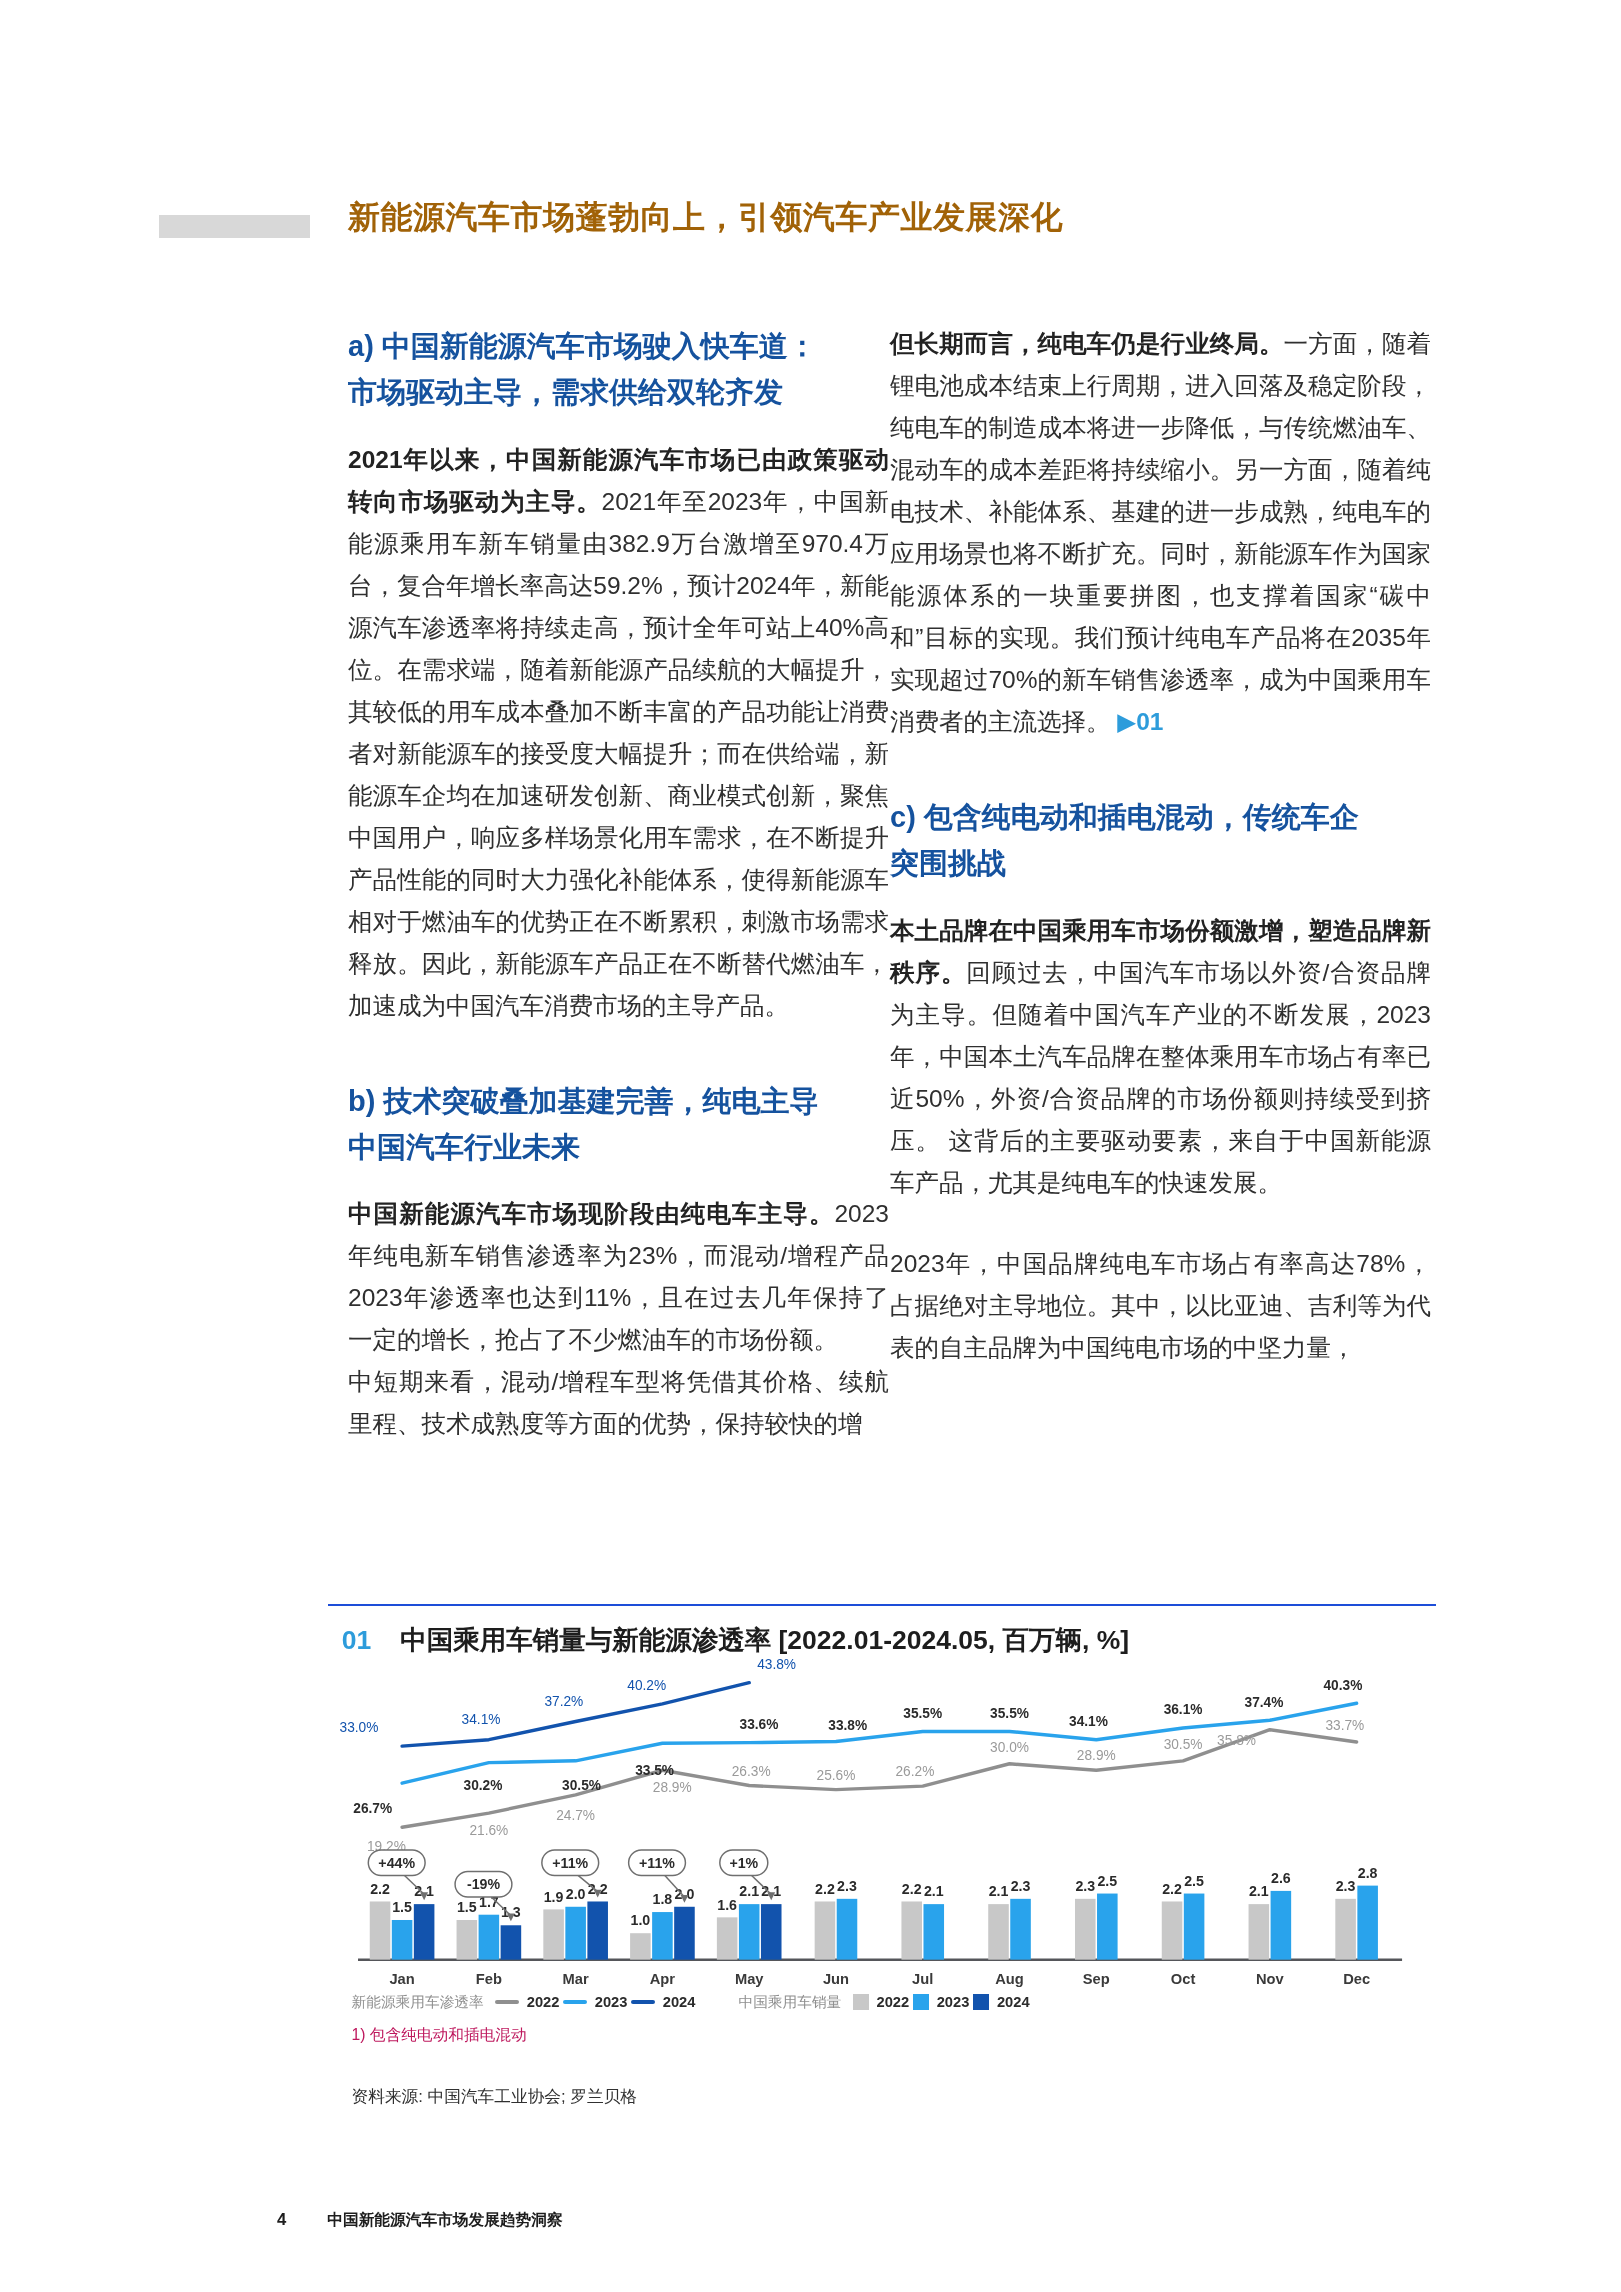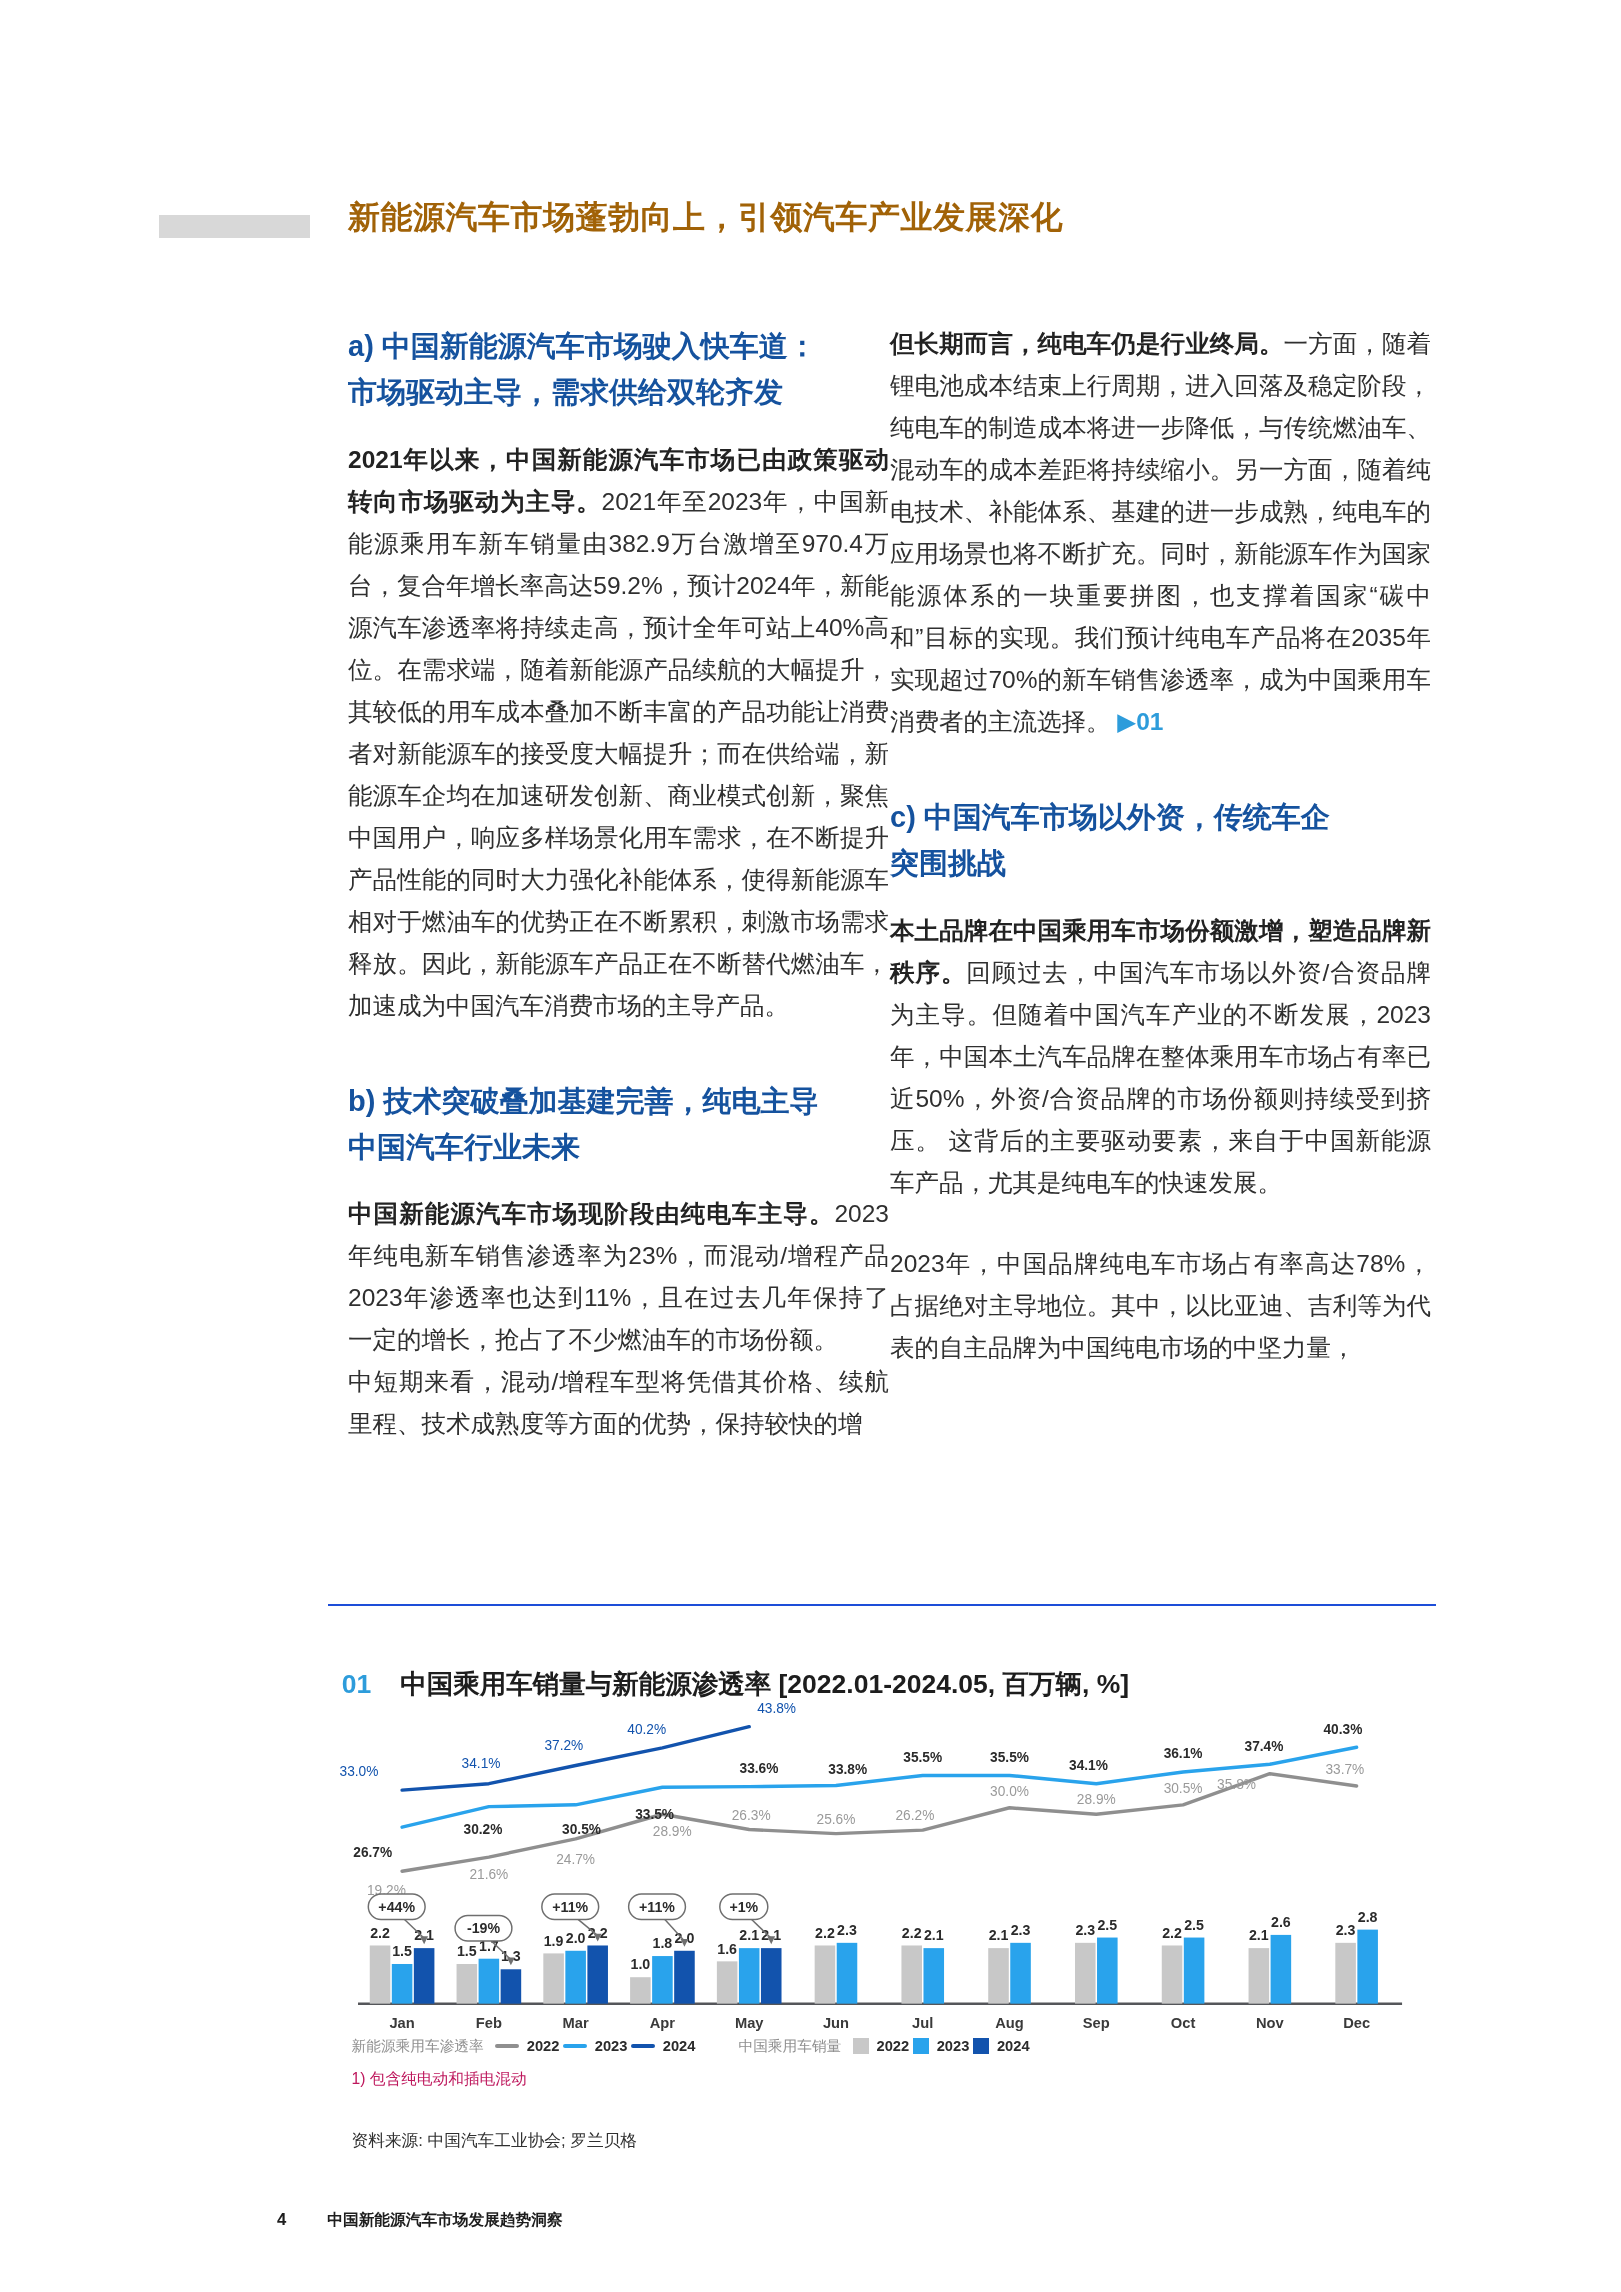--- a/index.html
+++ b/index.html
@@ -15,21 +15,21 @@
   .col p { margin:0 0 39px 0; }
   .col p.tight { margin:0; }
   .sec-heading { color:#15529E; font-weight:700; font-size:29px; line-height:46px; margin:0 0 23.5px 0; text-align:left; }
   .sec-heading.not-first { margin-top:51px; }
   .lead { font-weight:700; color:#222; }
   .ref-01 { color:#2D9CDB; font-weight:700; white-space:nowrap; }
 
   .chart-block { position:absolute; left:328px; top:1604px; width:1108px; border-top:2px solid #1d4ed8; }
   .chart-title-row { display:flex; align-items:baseline; gap:29px; margin:15.7px 0 0 13.7px; }
   .chart-index { color:#2D9CDB; font-size:26.5px; font-weight:700; }
-  .chart-title { color:#1d1d1d; font-size:26.5px; font-weight:700;margin-top:44px; }
+  .chart-title { color:#1d1d1d; font-size:26.5px; font-weight:700; }
   .chart-svg-wrap { margin-top:0px; }
   svg { display:block; font-family:inherit; }
 
   .legend-row { display:flex; align-items:center; gap:4px; margin:2px 0 0 23.5px; font-size:14.7px; }
   .legend-cat { color:#8F8F8F; margin-right:7.8px; }
   .legend-cat.second { margin-left:39px; }
   .legend-item { display:flex; align-items:center; gap:7.8px; font-weight:700; color:#2b2b2b; }
   .sw-line { width:23.5px; height:3.9px; border-radius:2px; }
   .sw-box { width:15.7px; height:15.7px; }
 
@@ -60,21 +60,21 @@
       <span>中国汽车行业未来</span>
     </div>
     <p class="tight"><span class="lead">中国新能源汽车市场现阶段由纯电车主导。</span><span>2023年纯电新车销售渗透率为23%，而混动/增程产品2023年渗透率也达到11%，且在过去几年保持了一定的增长，抢占了不少燃油车的市场份额。</span></p>
     <p class="tight">中短期来看，混动/增程车型将凭借其价格、续航里程、技术成熟度等方面的优势，保持较快的增</p>
   </div>
 
   <div class="col col-right">
     <p><span class="lead">但长期而言，纯电车仍是行业终局。</span><span>一方面，随着锂电池成本结束上行周期，进入回落及稳定阶段，纯电车的制造成本将进一步降低，与传统燃油车、混动车的成本差距将持续缩小。另一方面，随着纯电技术、补能体系、基建的进一步成熟，纯电车的应用场景也将不断扩充。同时，新能源车作为国家能源体系的一块重要拼图，也支撑着国家“碳中和”目标的实现。我们预计纯电车产品将在2035年实现超过70%的新车销售渗透率，成为中国乘用车消费者的主流选择。</span> <span class="ref-01">▶01</span></p>
 
     <div class="sec-heading not-first">
-      <span>c) 中国汽车市场以外资，传统车企</span><br>
+      <span>c) 包含纯电动和插电混动，传统车企</span><br>
       <span>突围挑战</span>
     </div>
     <p><span class="lead">本土品牌在中国乘用车市场份额激增，塑造品牌新秩序。</span><span>回顾过去，中国汽车市场以外资/合资品牌为主导。但随着中国汽车产业的不断发展，2023年，中国本土汽车品牌在整体乘用车市场占有率已近50%，外资/合资品牌的市场份额则持续受到挤压。 这背后的主要驱动要素，来自于中国新能源车产品，尤其是纯电车的快速发展。</span></p>
     <p>2023年，中国品牌纯电车市场占有率高达78%，占据绝对主导地位。其中，以比亚迪、吉利等为代表的自主品牌为中国纯电市场的中坚力量，</p>
   </div>
 
   <div class="chart-block">
     <div class="chart-title-row">
       <span class="chart-index">01</span>
       <span class="chart-title">中国乘用车销量与新能源渗透率 [2022.01-2024.05, 百万辆, %]</span>

